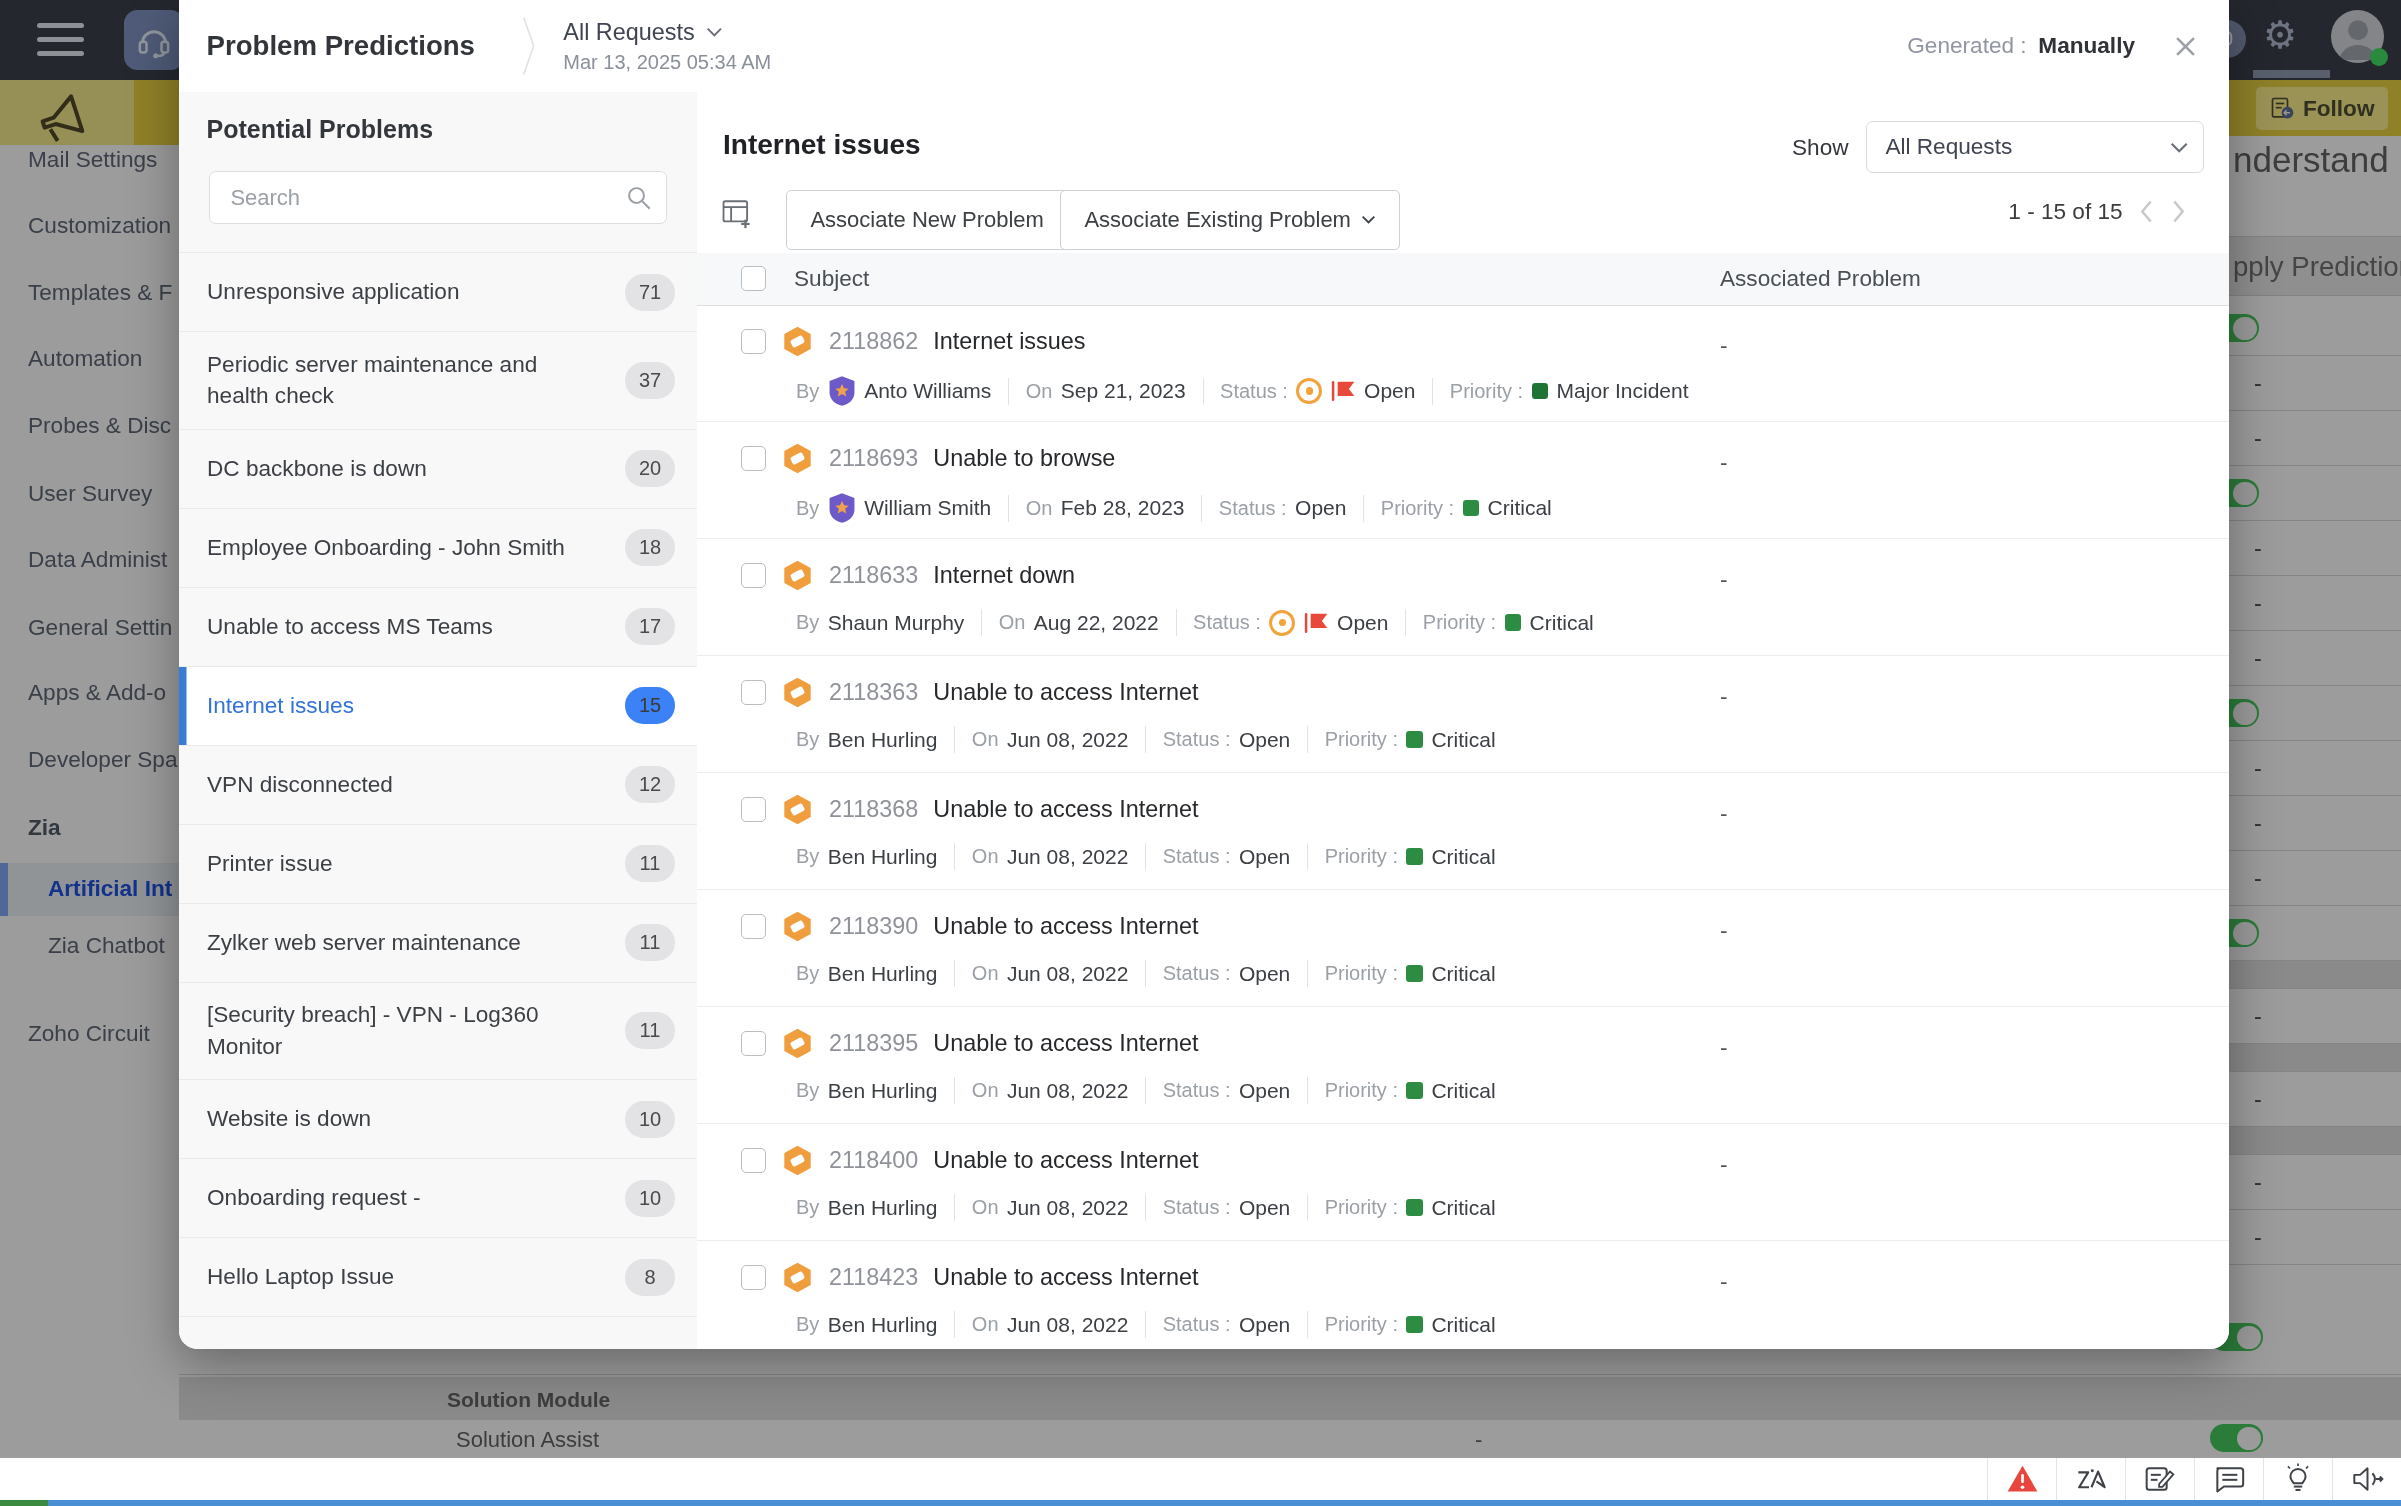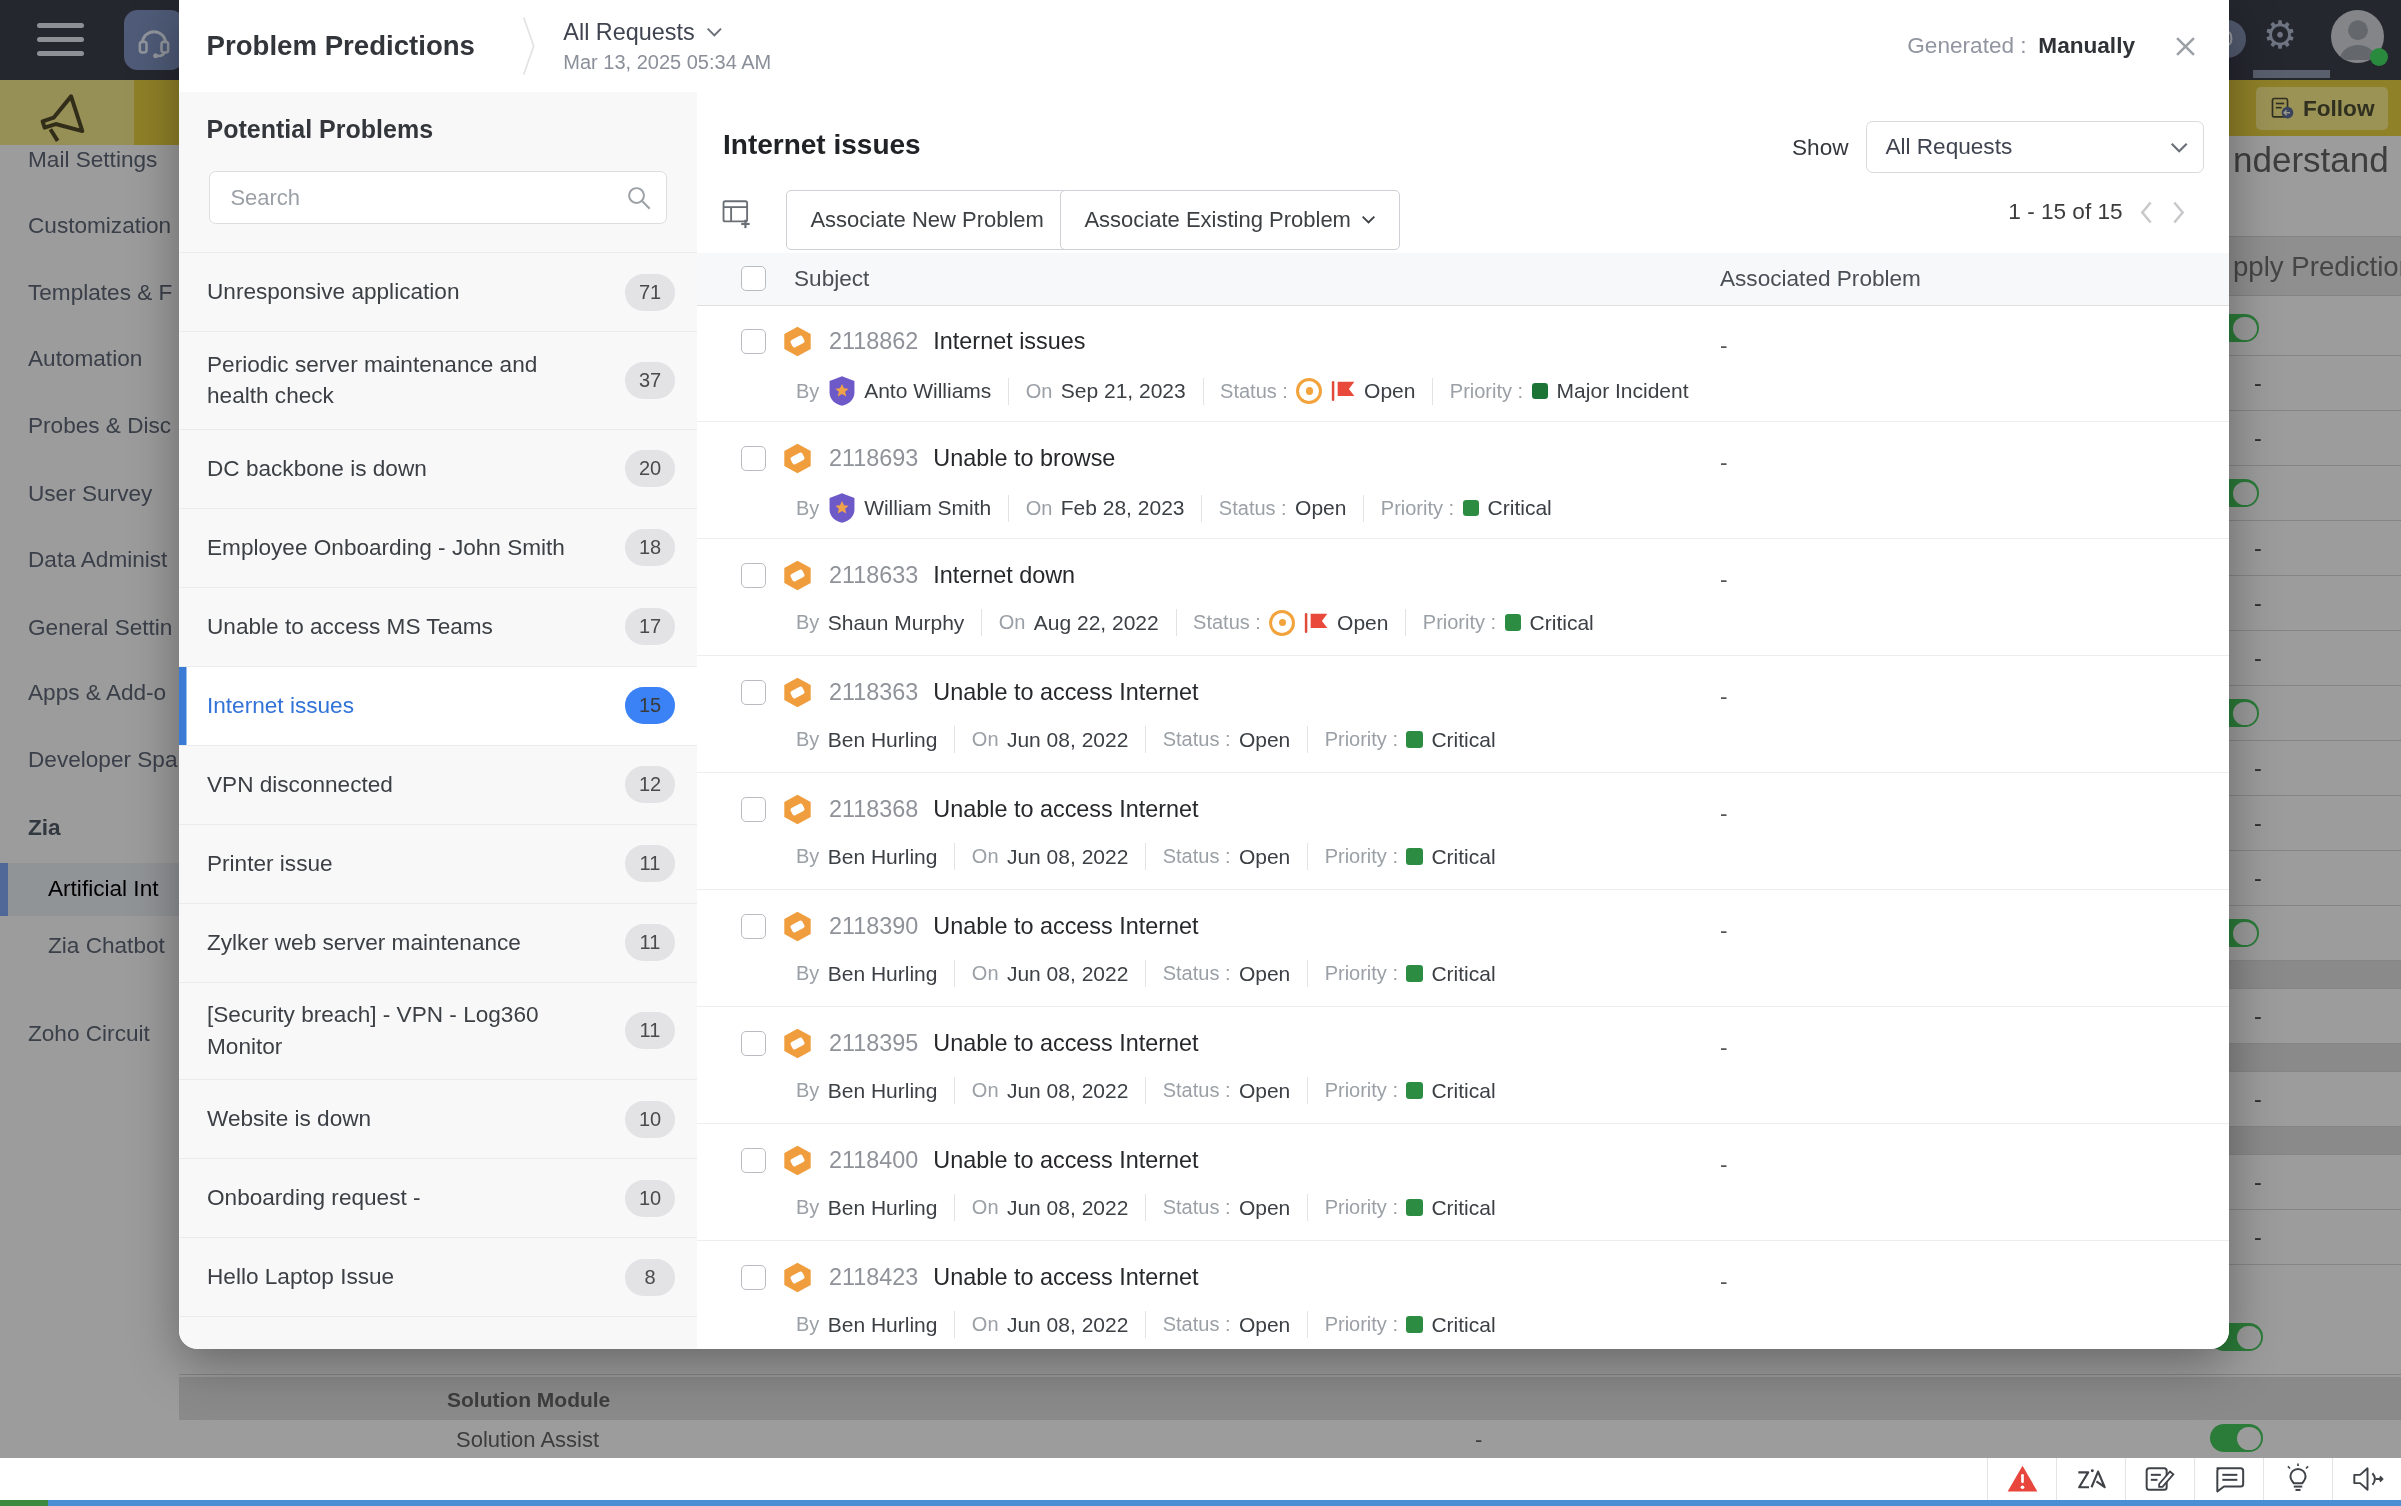--- a/index.html
+++ b/index.html
@@ -21,21 +21,21 @@
   .banner-r{position:absolute;left:2228px;top:80px;width:173px;height:56px;background:#dcc63e;}
   .follow-btn{position:absolute;left:2256px;top:87px;width:132px;height:43px;border-radius:5px;background:#efe083;display:flex;align-items:center;justify-content:center;gap:8.4px;color:#4a4a33;font-size:22.6px;font-weight:600;}
   .megaphone{position:absolute;left:35px;top:87px;transform:rotate(-18deg);}
   .understand{position:absolute;left:2233px;top:140px;font-size:35px;color:#5e5e5e;white-space:nowrap;}
   
   .bsb{position:absolute;left:0;top:145px;width:179px;bottom:0;overflow:hidden;}
   .bsb-item{position:absolute;left:28px;font-size:22.6px;color:#596270;white-space:nowrap;}
   .bsb-zia{font-weight:700;color:#4e5663;}
   .bsb-selband{position:absolute;left:0;top:863px;width:179px;height:53px;background:#dfe3e9;}
   .bsb-selbar{position:absolute;left:0;top:863px;width:8.4px;height:53px;background:#7aa0e8;}
-  .bsb-sel{color:#000000;font-weight:400;}
+  .bsb-sel{color:#1d4ed8;font-weight:700;}
   
   .applyhdr{position:absolute;left:2228px;top:236px;width:173px;height:58px;background:#dcdcdc;border-top:0.8px solid #c9c9c9;border-bottom:0.8px solid #c9c9c9;}
   .applytxt{position:absolute;left:2233px;top:251px;font-size:27.6px;color:#6a6a6a;white-space:nowrap;}
   .rstrip{position:absolute;left:2206px;top:301px;width:196px;}
   .rrow{height:54px;border-bottom:0.8px solid #cdcdcd;display:flex;align-items:center;}
   .rrow.band{height:27px;background:#d4d4d4;}
   .rdash{margin-left:48px;font-size:23.4px;color:#4a4a4a;}
   .toggle{width:53px;height:28px;border-radius:14px;background:#43bd58;position:relative;flex:none;}
   .toggle::after{content:"";position:absolute;right:2.5px;top:2.5px;width:23.4px;height:23.4px;border-radius:50%;background:#efefef;}
   
@@ -85,21 +85,21 @@
   .marea{position:absolute;left:518px;top:92px;right:0;bottom:0;background:#fff;}
   .mh2{position:absolute;left:26px;top:37px;font-size:28px;font-weight:600;color:#202226;}
   .showlbl{position:absolute;left:1095px;top:43px;font-size:22.6px;color:#33363b;}
   .showsel{position:absolute;left:1169px;top:29px;width:338px;height:52px;border:0.8px solid #d8dadd;border-radius:6.7px;box-sizing:border-box;display:flex;align-items:center;cursor:pointer;background:#fff;}
   .showsel .sv{margin-left:18.4px;font-size:22.6px;color:#3f4450;flex:1;}
   .showsel svg{margin-right:15px;}
   .gridico{position:absolute;left:24px;top:105px;cursor:pointer;}
   .abtn{position:absolute;top:98px;height:60px;border:0.8px solid #cdd0d4;border-radius:5px;background:#fff;display:flex;align-items:center;gap:10px;padding:0 23.4px;font-size:22px;color:#3c4043;cursor:pointer;box-sizing:border-box;}
   .abtn1{left:89px;}
   .abtn2{left:363px;}
-  .pgn{position:absolute;right:43px;top:107px;display:flex;align-items:flex-end;gap:16.7px;}
+  .pgn{position:absolute;right:43px;top:107px;display:flex;align-items:flex-start;gap:16.7px;}
   .pgtext{font-size:22.6px;color:#3c3c3c;}
   .pgbtn{display:flex;cursor:pointer;}
   .thead{position:absolute;left:0;top:161px;right:0;height:52px;background:#f7f8f9;border-bottom:0.8px solid #dfdfe1;}
   .cb{width:25px;height:25px;border:1.7px solid #b9bdc2;border-radius:5px;background:#fff;box-sizing:border-box;flex:none;cursor:pointer;}
   .thead .cb{position:absolute;left:44px;top:13.4px;}
   .thc{position:absolute;top:12.5px;font-size:22.6px;color:#4a4f55;}
   .thc.c1{left:97px;} .thc.c2{left:1023px;}
   .trows{position:absolute;left:0;top:213px;right:0;bottom:0;overflow:hidden;}
   .trow{height:116px;border-bottom:0.8px solid #ededee;position:relative;}
   .subline{position:absolute;left:44px;top:20px;display:flex;align-items:center;gap:15px;}

